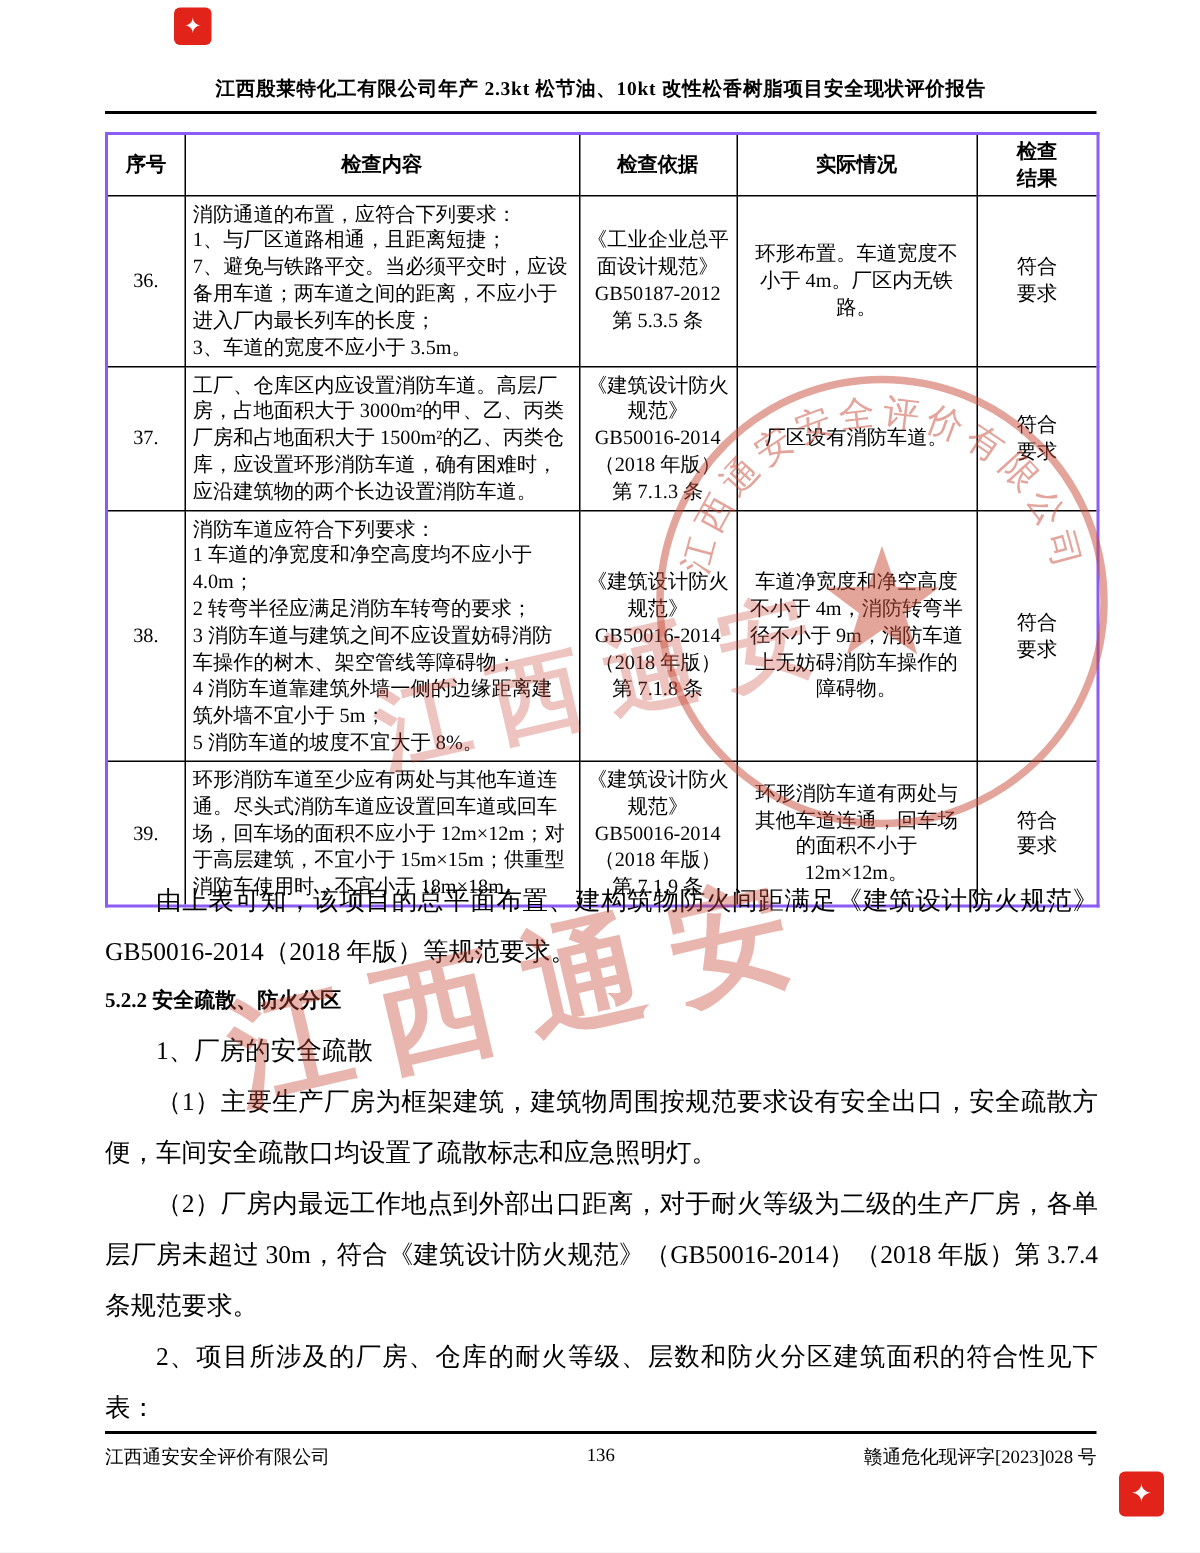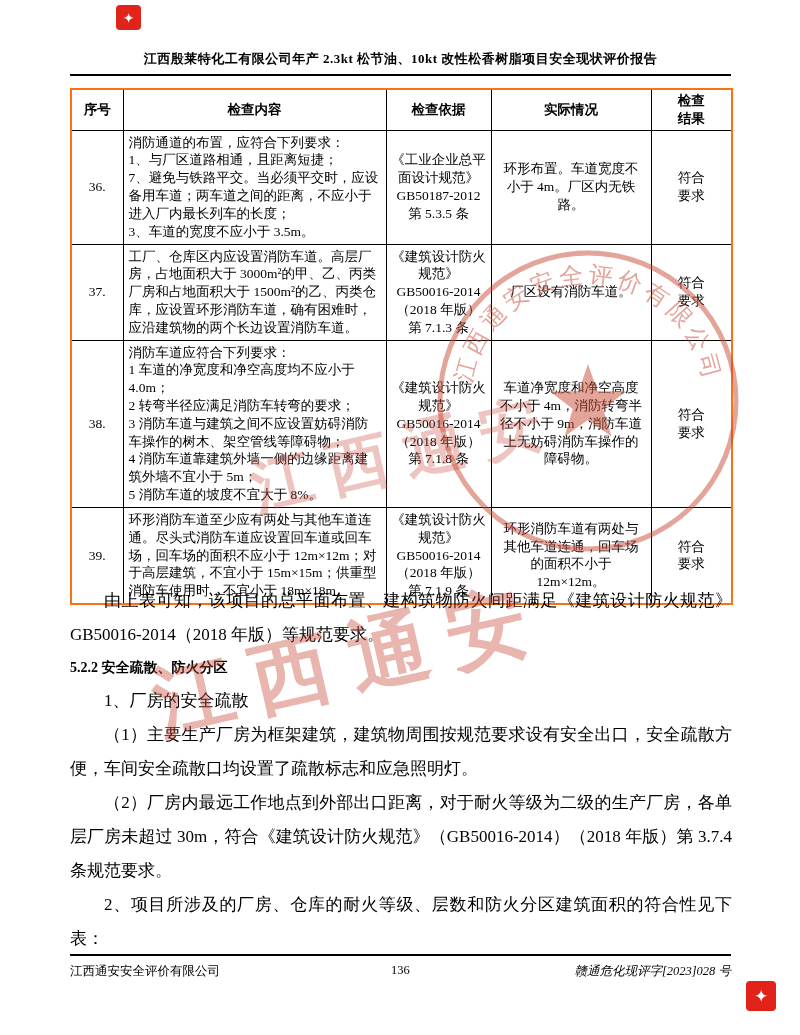--- a/index.html
+++ b/index.html
@@ -19,21 +19,21 @@
     position:absolute; left:70px; top:74px; width:661px;
     border-top:2px solid #000;
   }
   
   table.check {
     position:absolute; left:70px; top:88px; width:661px;
     border-collapse:collapse; font-size:13.5px; line-height:1.32;
     table-layout:fixed;
   }
   .check th, .check td { border:1px solid #000; padding:2px 4px; vertical-align:middle; }
-  .check { border:2px solid #f97316; }
+  .check { border:2px solid #8b5cf6; }
   .check th { font-weight:bold; text-align:center; height:40px; white-space:pre-wrap; }
   .check td.c-no     { text-align:center; }
   .check td.c-content{ text-align:left;  white-space:pre-wrap; padding:3px 5px; }
   .check td.c-basis  { text-align:center; white-space:pre-wrap; }
   .check td.c-actual { text-align:center; white-space:pre-wrap; padding:1px 6px; }
   .check td.c-result { text-align:center; white-space:pre-wrap; }
   tr.r36 { height:106px; } tr.r37 { height:88px; }
   tr.r38 { height:157px; } tr.r39 { height:93px; }
   
   .body-flow {
@@ -43,21 +43,21 @@
   .body-flow p.indent { text-indent:2em; }
   .body-flow h3.section { font-size:14px; font-weight:bold; margin:2px 0; }
   
   .footer {
     position:absolute; left:70px; top:954px; width:661px;
     border-top:2px solid #000; padding-top:7px;
     display:flex; font-size:12.5px;
   }
   .footer .f-left  { flex:1; text-align:left; }
   .footer .f-mid   { flex:1; text-align:center; }
-  .footer .f-right { flex:1; text-align:right;font-style:italic; }
+  .footer .f-right { flex:1; text-align:right; }
   
   .seal-wrap { position:absolute; left:433px; top:246px; width:310px; height:310px; pointer-events:none; }
   .wm-text {
     position:absolute; pointer-events:none; font-weight:700; white-space:nowrap;
     font-family:"Liberation Serif","DejaVu Serif",serif;
   }
   .wm-1 { left:150px; top:608px; font-size:80px; letter-spacing:20px;
           color:rgba(199,73,56,.40); transform:rotate(-13deg); }
   .wm-2 { left:248px; top:412px; font-size:62px; letter-spacing:16px;
           color:rgba(199,73,56,.32); transform:rotate(-13deg); }

